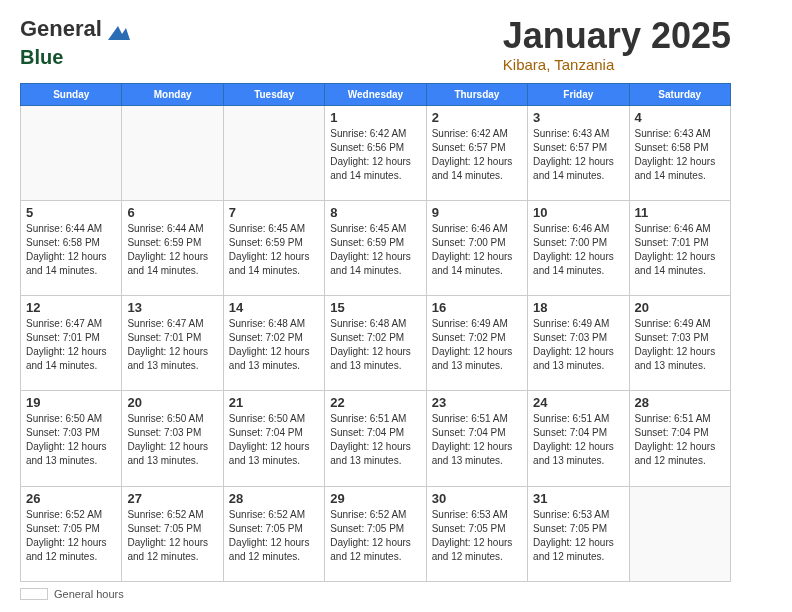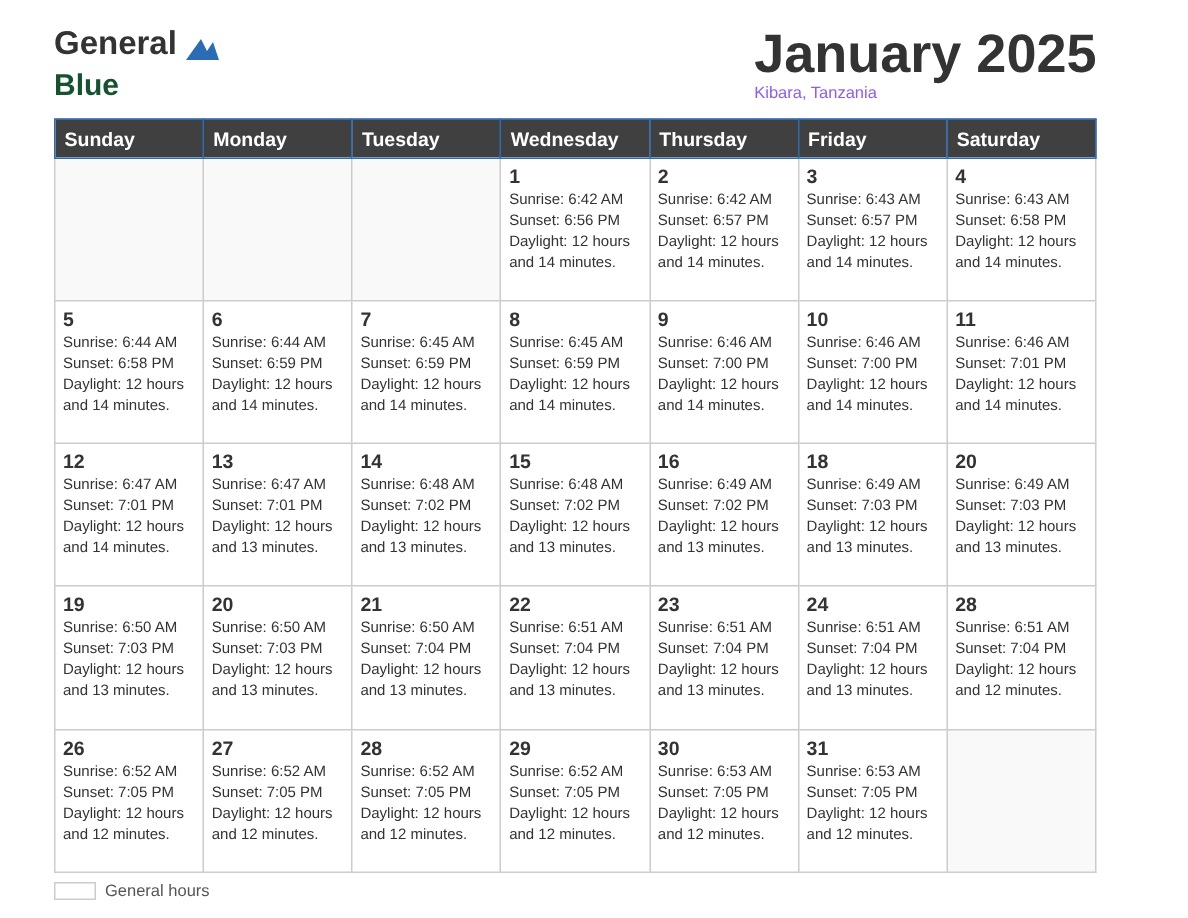--- a/index.html
+++ b/index.html
@@ -6,21 +6,21 @@
     body {
       font-family: Arial, sans-serif;
       background: #fff;
       width: 792px;
       height: 612px;
       overflow: hidden;
     }
     .page {
       width: 751px;
       height: 612px;
-      padding: 16px 20px 12px 36px;
+      padding: 16px 20px 12px 20px;
       display: flex;
       flex-direction: column;
     }
     .header {
       display: flex;
       justify-content: space-between;
       align-items: flex-start;
       margin-bottom: 10px;
     }
     .logo {
@@ -35,36 +35,36 @@
     .title-block {
       text-align: left;
     }
     .month-title {
       font-size: 36px;
       font-weight: bold;
       color: #333;
       line-height: 1.1;
     }
     .location {
-      font-size: 11px;
-      color: #8b5cf6;
+      font-size: 15px;
+      color: #a16207;
     }
     .calendar {
       flex: 1;
       border: 1px solid #ccc;
       border-collapse: collapse;
       width: 100%;
       table-layout: fixed;
     }
     .calendar th {
-      background-color: #404040;
+      background-color: #3b82f6;
       color: #fff;
-      text-align: left;
+      text-align: center;
       padding: 5px 6px;
-      font-size: 13px;
+      font-size: 10px;
       border: 1px solid #2a6db5;
     }
     .calendar td {
       border: 1px solid #ccc;
       vertical-align: top;
       padding: 4px 5px;
       font-size: 10.5px;
       color: #333;
       background: #fff;
       height: 88px;

